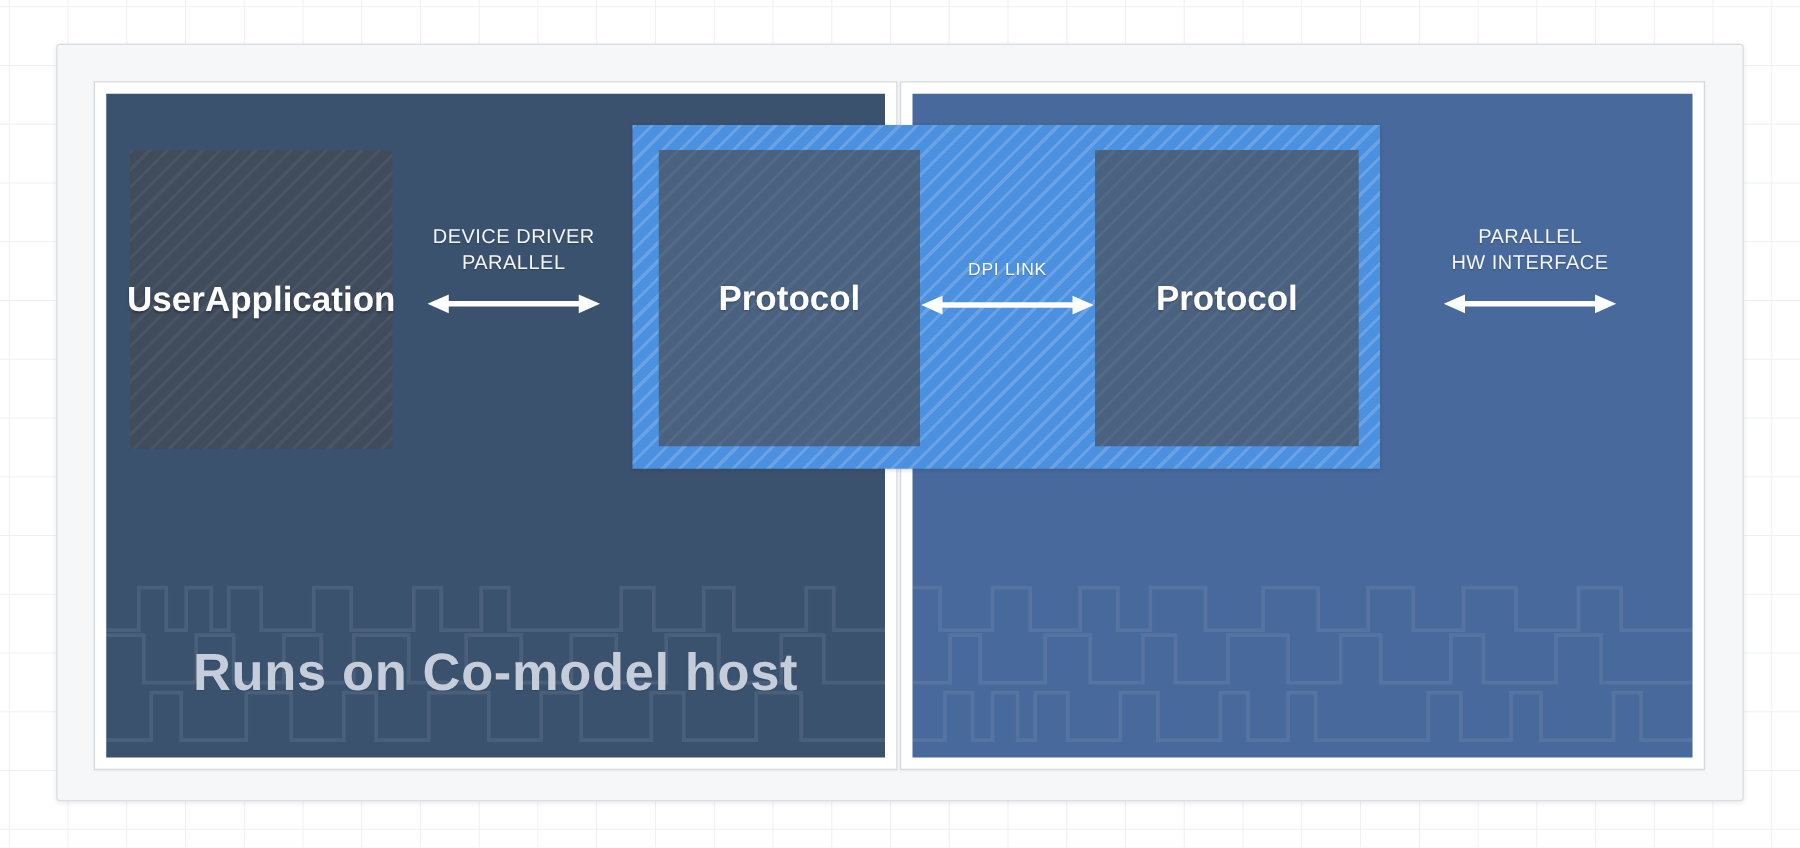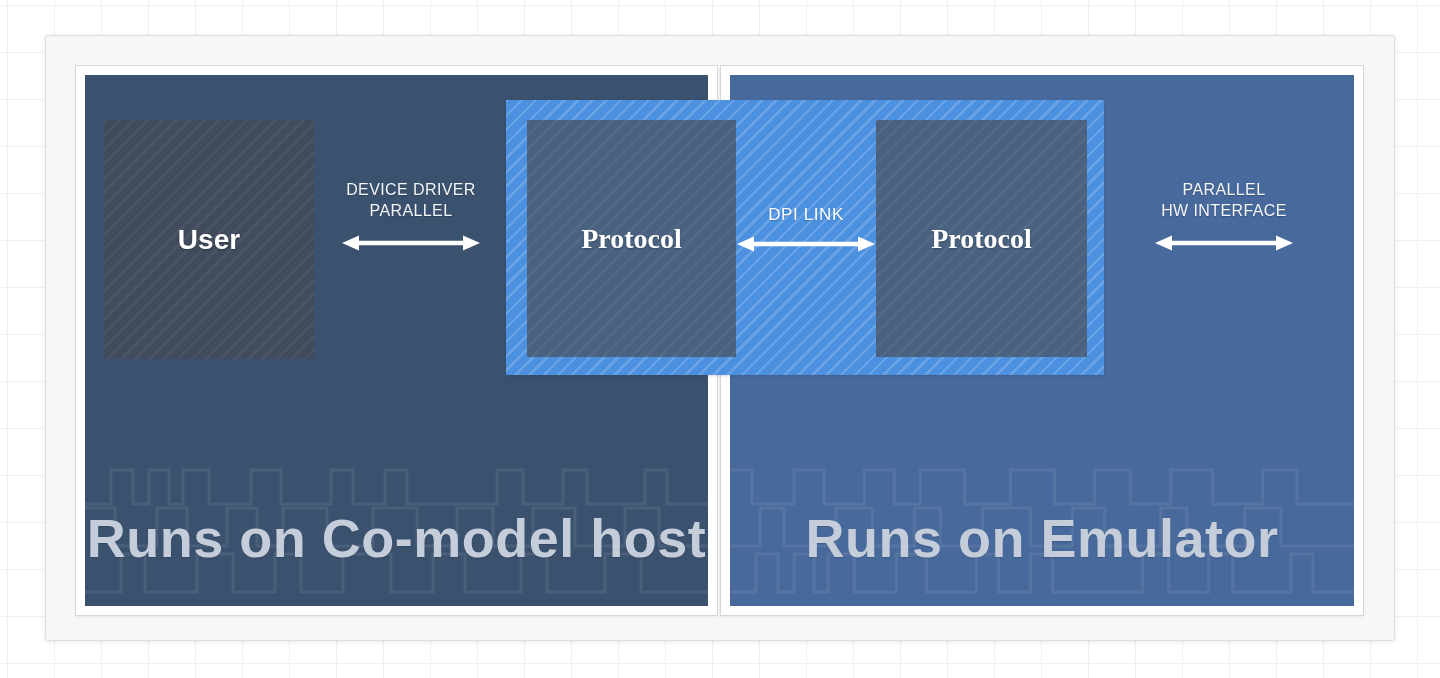--- a/index.html
+++ b/index.html
@@ -64,49 +64,49 @@
     text-align:center; text-shadow:0 1px 1px rgba(0,0,0,0.25); white-space:nowrap;
   }
   .iface-group .arrow { margin-top:13px; }
   .arrow { width:140px; height:18px; display:block; }
   .arrow line    { stroke:#ffffff; stroke-width:4.5; }
   .arrow polygon { fill:#ffffff; }
 
   .caption {
     position:absolute; left:0; right:0; top:437px;
     text-align:center;
-    color:#c5cddb; font-size:54px; line-height:52px; font-weight:bold;
+    color:#c5cddb; font-size:42px; line-height:52px; font-weight:bold;
     letter-spacing:0.5px;
     text-shadow:0 1px 1px rgba(0,0,0,0.15);
     white-space:nowrap;
     z-index:2;
   }
   .waveform {
     position:absolute; left:0; bottom:0; width:100%; height:160px; z-index:1;
   }
   .waveform path { fill:none; stroke:rgba(255,255,255,0.08); stroke-width:3; }
 
   .band {
     position:absolute; left:460px; top:64px; width:598px; height:275px;
     background-color:#4c90e0;
     background-image:repeating-linear-gradient(135deg,
       rgba(255,255,255,0.16) 0px, rgba(255,255,255,0.16) 2.5px,
       transparent 2.5px, transparent 10px);
     z-index:5;
     box-shadow:0 1px 3px rgba(20,40,70,0.18);
   }
-  .ip-box { background-color:#4a6280;font-family:Liberation Serif, serif; }
+  .ip-box { background-color:#4a6280; }
   .sw-box  { left:21px;  top:20px; width:209px; height:237px; }
   .rtl-box { left:370px; top:20px; width:211px; height:237px; }
   .dpi-group {
     position:absolute; left:230px; top:104px; width:140px;
     display:flex; flex-direction:column; align-items:center;
   }
   .dpi-label {
-    color:#ffffff; font-size:17px; line-height:22px; letter-spacing:0.6px;
+    color:#ffffff; font-size:14px; line-height:22px; letter-spacing:0.6px;
     text-shadow:0 1px 1px rgba(0,0,0,0.2); white-space:nowrap;
   }
   .dpi-group .arrow { margin-top:9px; }
 
   .dd-group { left:246px; top:104px;justify-content:flex-end; }
   .phw-group { left:414px; top:104px; }
 </style>
 </head>
 <body>
 
@@ -116,20 +116,21 @@
     <div class="stage host">
 
       <svg class="waveform" viewBox="0 0 623 160" preserveAspectRatio="none">
         <path d="M-4 58 H26 V24 H48 V58 H64 V24 H84 V58 H98 V24 H124 V58 H166 V24 H196 V58 H246 V24 H268 V58 H300 V24 H322 V58 H412 V24 H438 V58 H478 V24 H502 V58 H560 V24 H582 V58 H630"></path>
         <path d="M-4 62 H30 V100 H72 V62 H102 V100 H142 V62 H172 V100 H198 V62 H242 V100 H288 V62 H332 V100 H372 V62 H408 V100 H448 V62 H490 V100 H540 V62 H574 V100 H630"></path>
         <path d="M-4 146 H36 V108 H60 V146 H112 V108 H148 V146 H190 V108 H216 V146 H258 V108 H306 V146 H348 V108 H380 V146 H436 V108 H462 V146 H520 V108 H556 V146 H630"></path>
       </svg>
 
       <div class="node user-app-box hatch">
         <div class="box-label">User</div>
+        <div class="box-label">Application</div>
       </div>
 
       <div class="iface-group dd-group">
         <div class="iface-label">DEVICE DRIVER</div>
         <div class="iface-label">PARALLEL</div>
         <svg class="arrow" viewBox="0 0 140 18">
           <line x1="15" y1="9" x2="125" y2="9"></line>
           <polygon points="1,9 18,1.5 18,16.5"></polygon>
           <polygon points="139,9 122,1.5 122,16.5"></polygon>
         </svg>
@@ -151,21 +152,20 @@
       <div class="iface-group phw-group">
         <div class="iface-label">PARALLEL</div>
         <div class="iface-label">HW INTERFACE</div>
         <svg class="arrow" viewBox="0 0 140 18">
           <line x1="15" y1="9" x2="125" y2="9"></line>
           <polygon points="1,9 18,1.5 18,16.5"></polygon>
           <polygon points="139,9 122,1.5 122,16.5"></polygon>
         </svg>
       </div>
 
-      <div class="caption">Runs on Emulator</div>
     </div>
   </div>
 
   <div class="band">
 
     <div class="node ip-box sw-box hatch">
       <div class="box-label">Protocol</div>
     </div>
 
     <div class="dpi-group">

